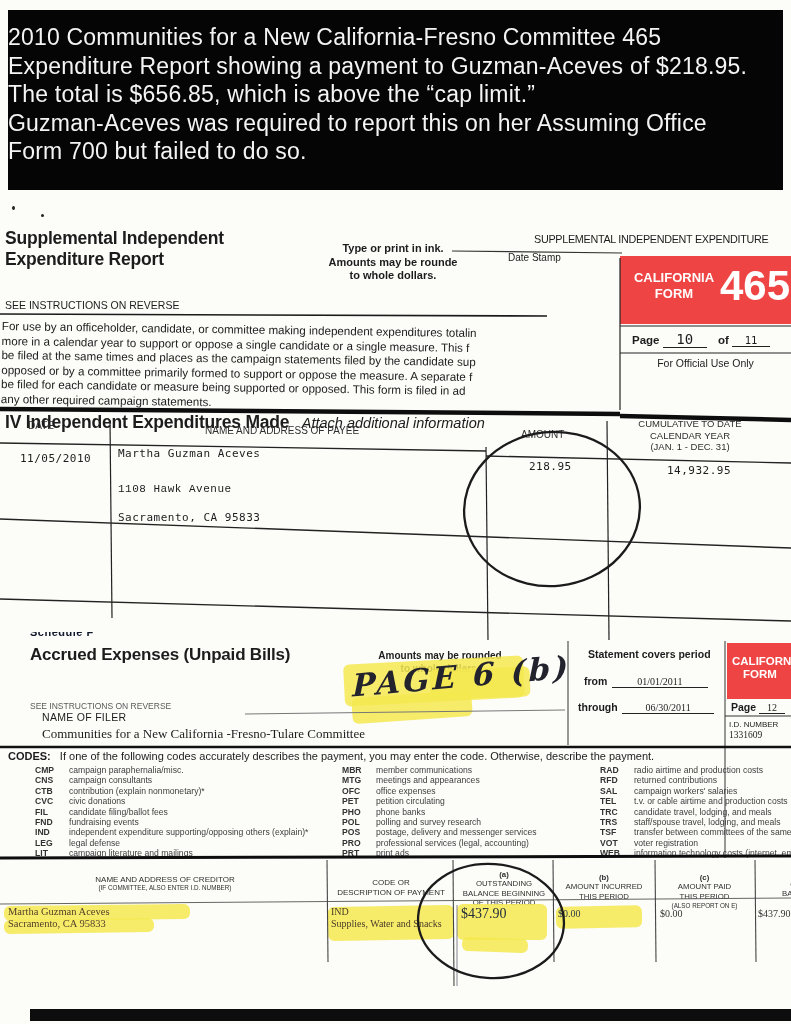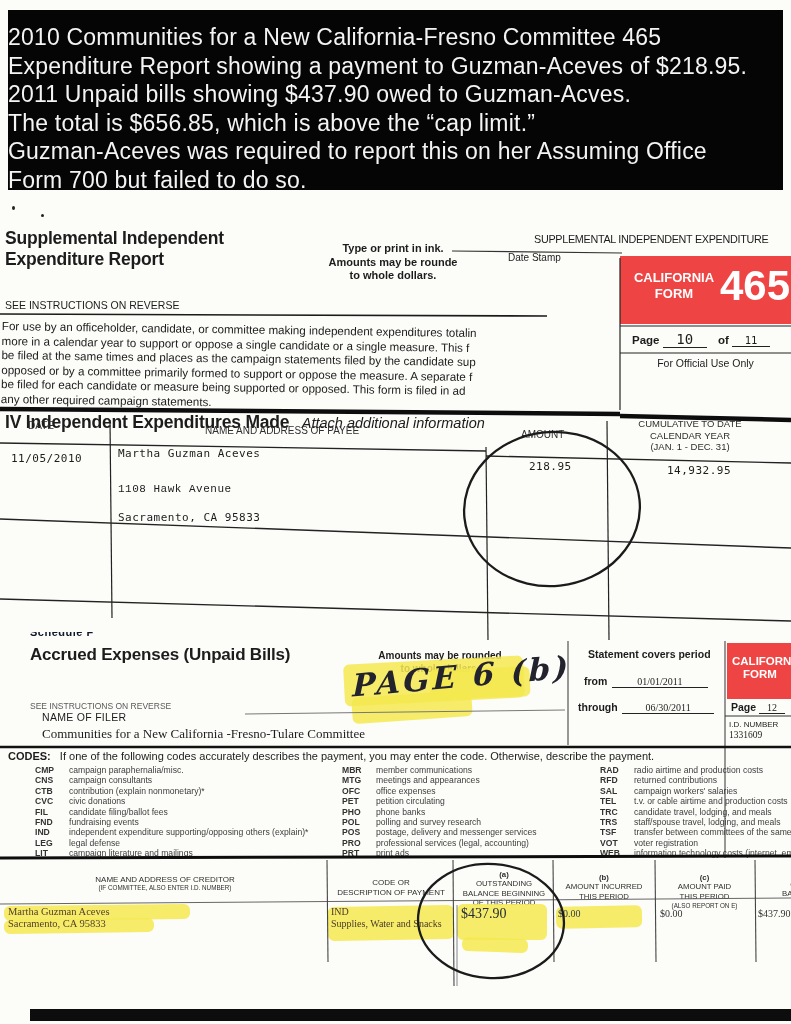--- a/index.html
+++ b/index.html
@@ -31,21 +31,20 @@
   .dot{background:#222;border-radius:50%;}
 </style>
 </head>
 <body>
 
 <div class="page">
 
   <div class="abs banner">
     <div>2010 Communities for a New California-Fresno Committee 465</div>
     <div>Expenditure Report showing a payment to Guzman-Aceves of $218.95.</div>
-    <div>2011 Unpaid bills showing $437.90 owed to Guzman-Acves.</div>
     <div>The total is $656.85, which is above the “cap limit.”</div>
     <div>Guzman-Aceves was required to report this on her Assuming Office</div>
     <div>Form 700 but failed to do so.</div>
   </div>
 
   <div class="abs dot" style="left:12px;top:206px;width:3px;height:4px;"></div>
   <div class="abs dot" style="left:41px;top:214px;width:3px;height:3px;"></div>
 
   <div class="abs formtitle" style="left:5px;top:228px;">
     <div>Supplemental Independent</div>
@@ -94,21 +93,21 @@
   </div>
   <div class="abs th" style="left:28px;top:420px;font-size:10px;">DATE</div>
   <div class="abs th" style="left:205px;top:425px;font-size:10px;">NAME AND ADDRESS OF PAYEE</div>
   <div class="abs th" style="left:521px;top:429px;font-size:10px;">AMOUNT</div>
   <div class="abs th" style="left:615px;top:418px;width:150px;font-size:9.5px;line-height:11.5px;">
     <div>CUMULATIVE TO DATE</div>
     <div>CALENDAR YEAR</div>
     <div>(JAN. 1 - DEC. 31)</div>
   </div>
 
-  <div class="abs mono" style="left:11px;top:452px;font-size:11px;letter-spacing:.5px;">11/05/2010</div>
+  <div class="abs mono" style="left:20px;top:452px;font-size:11px;letter-spacing:.5px;">11/05/2010</div>
   <div class="abs mono" style="left:118px;top:447px;font-size:11px;letter-spacing:.5px;">Martha Guzman Aceves</div>
   <div class="abs mono" style="left:118px;top:483px;font-size:11px;letter-spacing:.5px;font-family:Liberation Mono, monospace;">1108 Hawk Avenue</div>
   <div class="abs mono" style="left:118px;top:511px;font-size:11px;letter-spacing:.5px;">Sacramento,  CA   95833</div>
   <div class="abs mono" style="left:529px;top:460px;font-size:11px;letter-spacing:.5px;">218.95</div>
   <div class="abs mono" style="left:667px;top:464px;font-size:11px;letter-spacing:.5px;">14,932.95</div>
 
   <div class="abs" style="left:30px;top:632px;width:110px;height:9px;overflow:hidden;">
     <div class="b" style="font-size:11px;margin-top:-6px;letter-spacing:.5px;color:#0f172a;">Schedule F</div>
   </div>
   <div class="abs b" style="left:30px;top:645px;font-size:17px;letter-spacing:-.2px;">Accrued Expenses (Unpaid Bills)</div>

